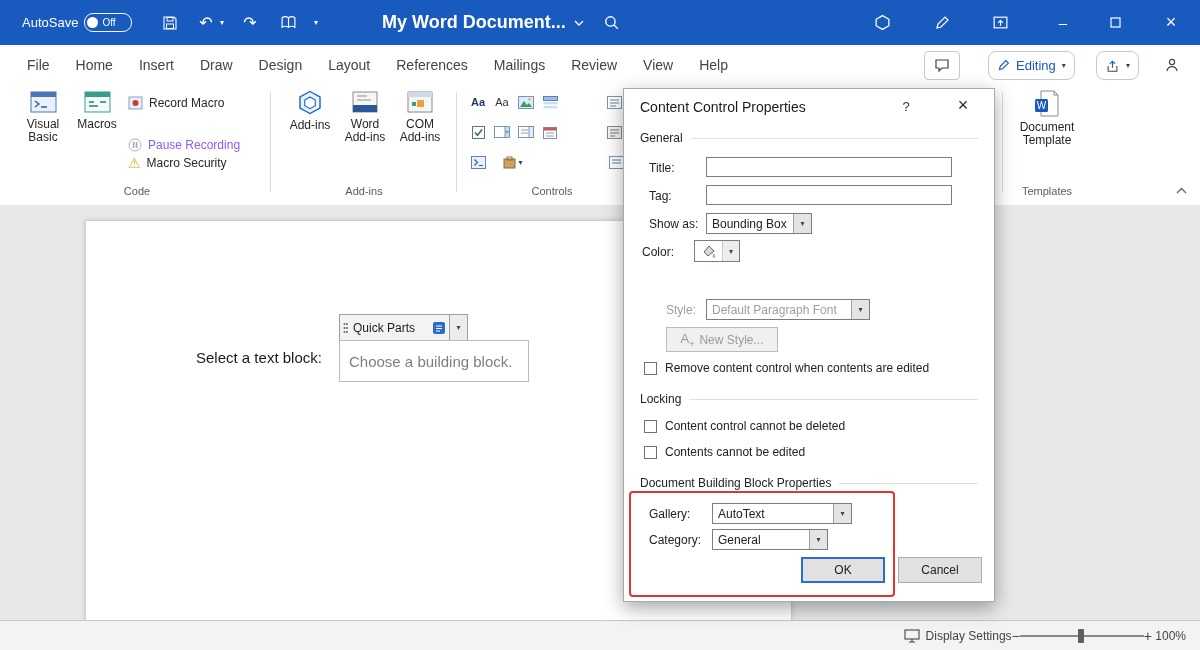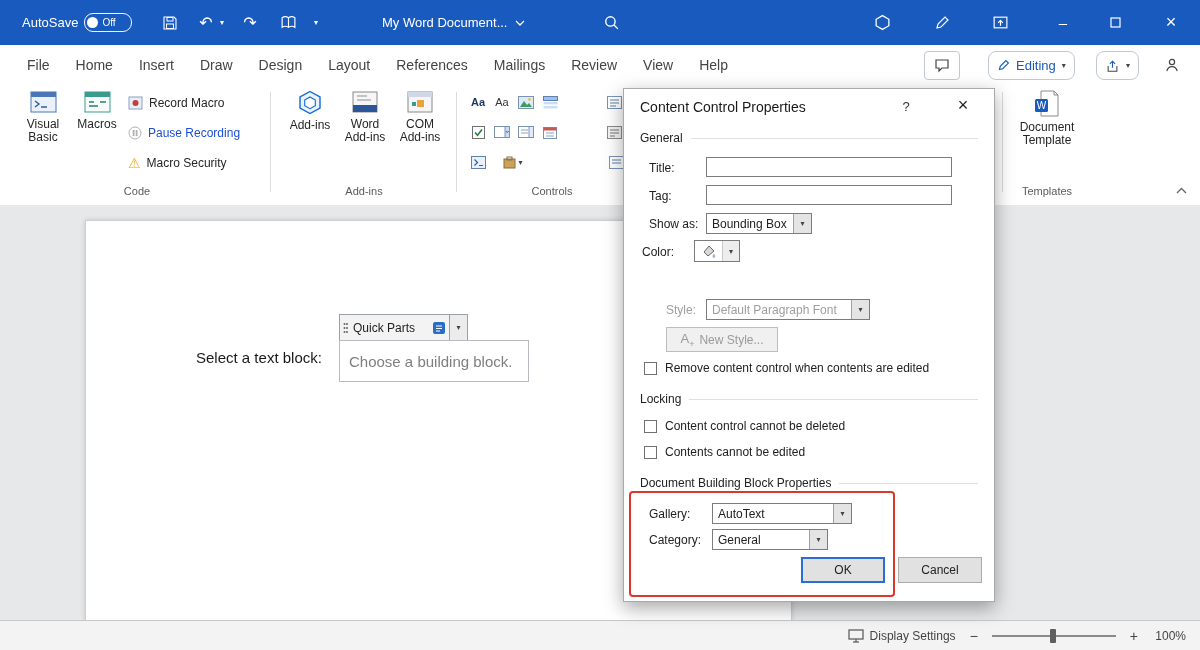--- a/index.html
+++ b/index.html
@@ -9,42 +9,42 @@
   
   .titlebar { position:absolute; left:0; top:0; width:1200px; height:45px; background:#185abd; color:#fff; }
   .tb-item { position:absolute; top:0; height:45px; display:flex; align-items:center; justify-content:center; color:#fff; }
   .tb-glyph { font-size:16px; line-height:1; }
   .tb-mini { position:absolute; top:0; height:45px; display:flex; align-items:center; font-size:8px; color:#fff; }
   .autosave { left:22px; gap:6px; font-size:13px; }
   .as-pill { width:40px; height:17px; border:1px solid rgba(255,255,255,.95); border-radius:9px;
     display:flex; align-items:center; gap:4px; padding:0 4px 0 2px; }
   .as-knob { width:11px; height:11px; background:#fff; border-radius:50%; }
   .as-state { font-size:10px; }
-  .tb-title { gap:8px; font-size:13px; white-space:nowrap; }
+  .tb-title { gap:8px; font-size:18px; white-space:nowrap;font-weight:bold; }
   .winbtn { position:absolute; top:0; width:46px; height:45px; display:flex; align-items:center; justify-content:center; font-size:15px; }
 
   
   .tabrow { position:absolute; left:0; top:45px; width:1200px; height:39px; background:#fff; }
   .tabs { position:absolute; left:14px; top:0; height:39px; display:flex; align-items:center; }
   .tab { padding:0 13px; font-size:14px; color:#444; height:39px; display:flex; align-items:center; position:relative; }
   .tab.active { color:#185abd; font-weight:700; }
   .tab.active::after { content:""; position:absolute; left:10px; right:10px; bottom:2px; height:3px; background:#185abd; border-radius:2px; }
   .tr-btn { position:absolute; top:6px; height:27px; display:flex; align-items:center; gap:6px;
     border:1px solid #c3c9d2; border-radius:8px; padding:0 8px; font-size:13px; color:#185abd; background:#fff; }
   .tr-icon { position:absolute; top:6px; height:27px; display:flex; align-items:center; justify-content:center; }
 
   
   .ribbon { position:absolute; left:0; top:84px; width:1200px; height:121px; background:#fff; border-bottom:1px solid #d2d2d2; }
   .vdiv { position:absolute; top:8px; height:100px; width:1px; background:#dcdcdc; }
   .grp { position:absolute; top:0; height:121px; }
   .grp-label { position:absolute; top:101px; left:0; right:0; text-align:center; font-size:11px; color:#5d5b58; }
   .bigbtn { position:absolute; top:6px; display:flex; flex-direction:column; align-items:center; gap:4px;
     font-size:12px; color:#262626; text-align:center; line-height:13px; }
   .smallbtn { position:absolute; display:flex; align-items:center; gap:6px; font-size:12px; color:#262626; height:22px; white-space:nowrap; }
-  .smallbtn.disabled { color:#1d4ed8; }
+  .smallbtn.disabled { color:#8b5cf6;margin-top:12px; }
   .tile { position:absolute; width:20px; height:18px; display:flex; align-items:center; justify-content:center;
     font-size:11px; color:#333; }
   .tile .aa-bold { font-weight:700; color:#1f3a63; }
   .warn { color:#eba21b; font-size:14px; }
 
   
   .docarea { position:absolute; left:0; top:205px; width:1200px; height:415px; background:#e6e8ea; }
   .page { position:absolute; left:85px; top:15px; width:705px; height:400px; background:#fff;
     border:1px solid #cfcfcf; box-shadow:0 0 5px rgba(0,0,0,.15); }
   .prompt { position:absolute; left:110px; top:128px; font-size:15px; color:#1a1a1a; }
@@ -85,21 +85,21 @@
     border:2px solid #d9392c; border-radius:4px; }
   .colorbtn { position:absolute; left:70px; top:151px; width:46px; height:22px; border:1px solid #7c7c7c;
     display:flex; align-items:center; box-sizing:border-box; background:#fff; }
   .colorbtn .cpart { flex:1; display:flex; align-items:center; justify-content:center; }
   .colorbtn .cbtn2 { width:16px; height:100%; display:flex; align-items:center; justify-content:center;
     font-size:8px; color:#444; border-left:1px solid #c9c9c9; background:#ededed; }
 
   
   .statusbar { position:absolute; left:0; top:620px; width:1200px; height:30px; background:#f3f3f3;
     border-top:1px solid #c8c8c8; box-sizing:border-box; }
-  .sb-right { position:absolute; right:14px; top:0; height:29px; display:flex; align-items:center; gap:14px;
+  .sb-right { position:absolute; right:14px; top:0; height:29px; display:flex; align-items:center; 
     font-size:12px; color:#444; }
   .sb-display { display:flex; align-items:center; gap:6px; }
   .zoom-slider { position:relative; width:124px; height:16px; }
   .ztrack { position:absolute; left:0; right:0; top:7px; height:2px; background:#8a8a8a; }
   .znotch { position:absolute; left:60px; top:3px; width:2px; height:10px; background:#8a8a8a; }
   .zthumb { position:absolute; left:58px; top:1px; width:6px; height:14px; background:#5f5f5f; border-radius:1px; }
   .zoom-pct { min-width:34px; text-align:right; }
 </style>
 </head>
 <body>

